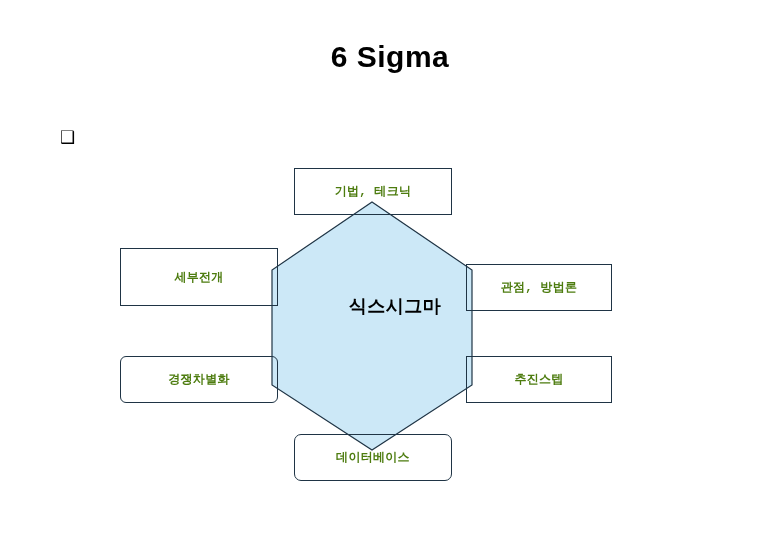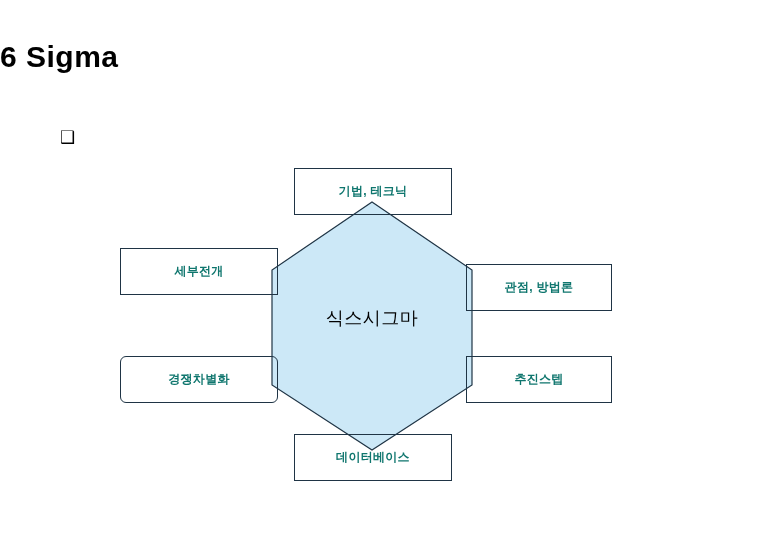--- a/index.html
+++ b/index.html
@@ -21,20 +21,21 @@
     height: 540px;
     background: #ffffff;
   }
 
   
   #slide-title {
     position: absolute;
     left: 0;
     top: 38px;
     width: 780px;
+    text-align: center;
     font-size: 30px;
     font-weight: bold;
     color: #000000;
     letter-spacing: 0.5px;
     line-height: 38px;
     white-space: nowrap;
   }
 
   
   #bullet-line {
@@ -75,45 +76,47 @@
   .node-box {
     position: absolute;
     box-sizing: border-box;
     border: 1px solid #1F3445;
     background: transparent;
     display: flex;
     align-items: center;
     justify-content: center;
     font-size: 12px;
     font-weight: bold;
-    color: #0f766e;
+    color: #4d7c0f;
     letter-spacing: 0.3px;
     white-space: nowrap;
     z-index: 3;
+    font-family: Liberation Mono, monospace;
   }
   .node-box.top    { left: 294px; top: 168px;  width: 158px; height: 47px; }
-  .node-box.left-a { left: 120px; top: 248px;  width: 158px; height: 47px; text-align: center; }
+  .node-box.left-a { left: 120px; top: 248px;  width: 158px; height: 58px; text-align: center; }
   .node-box.right-a{ left: 466px; top: 264px;  width: 146px; height: 47px; }
   .node-box.left-b { left: 120px; top: 356px;  width: 158px; height: 47px; border-radius: 6px; }
   .node-box.right-b{ left: 466px; top: 356px;  width: 146px; height: 47px; text-align: right; }
-  .node-box.bottom { left: 294px; top: 434px;  width: 158px; height: 47px; }
+  .node-box.bottom { left: 294px; top: 434px;  width: 158px; height: 47px; border-radius: 7px; }
 
   #hex-label {
     position: absolute;
     left: 272px;
-    top: 306px;
+    top: 294px;
     width: 200px;
     text-align: center;
     font-size: 18px;
-    font-weight: normal;
+    font-weight: bold;
     color: #000000;
     letter-spacing: 0.5px;
     white-space: nowrap;
     z-index: 4;
     pointer-events: none;
+    padding-left: 23px;
   }
 </style>
 </head>
 <body>
 
 <div id="slide">
 
   <div id="slide-title">6 Sigma</div>
 
   <div id="bullet-line">

